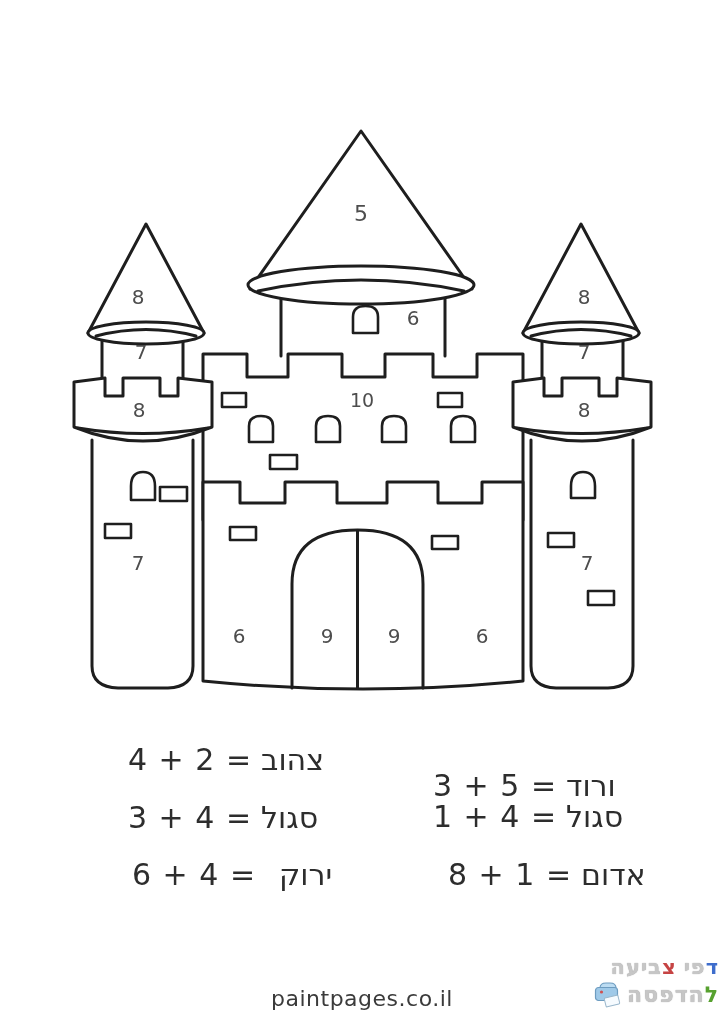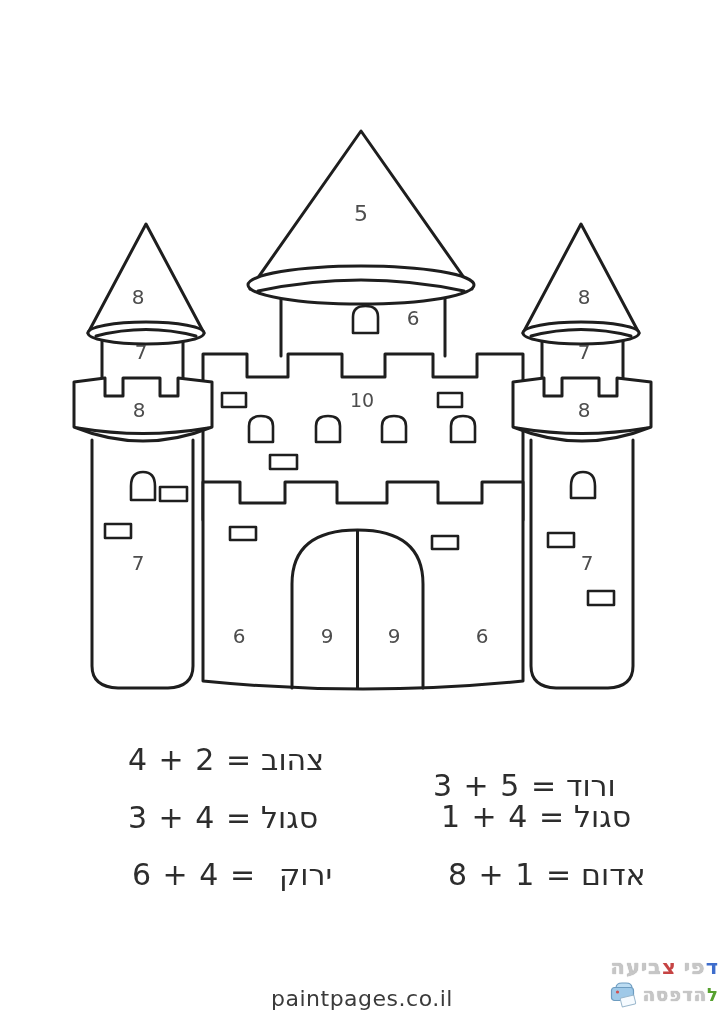--- a/index.html
+++ b/index.html
@@ -69,21 +69,21 @@
     font-size: 21px;
     line-height: 26px;
     letter-spacing: 1px;
   }
   .logo-line2 {
     display: flex;
     direction: rtl;
     justify-content: flex-start;
     align-items: center;
     gap: 4px;
-    font-size: 18px;
+    font-size: 22px;
     line-height: 28px;
     letter-spacing: 1px;
   }
   .l-blue  { color: #3e6dcc; }
   .l-red   { color: #c64444; }
   .l-green { color: #57a12f; }
   .l-gray  { color: #c6c6c6; text-shadow: 0 0 1px #9a9a9a; }
 </style>
 </head>
 <body>
@@ -171,21 +171,21 @@
         <span>סגול</span>
     </div>
     <div class="eq-line" style="left:132px; top:857px;gap:24px;">
       <span>6 + 4 =</span>
         <span>ירוק</span>
     </div>
     <div class="eq-line" style="left:433px; top:768px;">
       <span>3 + 5 =</span>
         <span>ורוד</span>
     </div>
-    <div class="eq-line" style="left:433px; top:799px;margin-left:8px;">
+    <div class="eq-line" style="left:433px; top:799px;">
       <span>1 + 4 =</span>
         <span>סגול</span>
     </div>
     <div class="eq-line" style="left:433px; top:857px;margin-left:15px;">
       <span>8 + 1 =</span>
         <span>אדום</span>
     </div>
   </div>
 
   <div class="site-link">paintpages.co.il</div>

